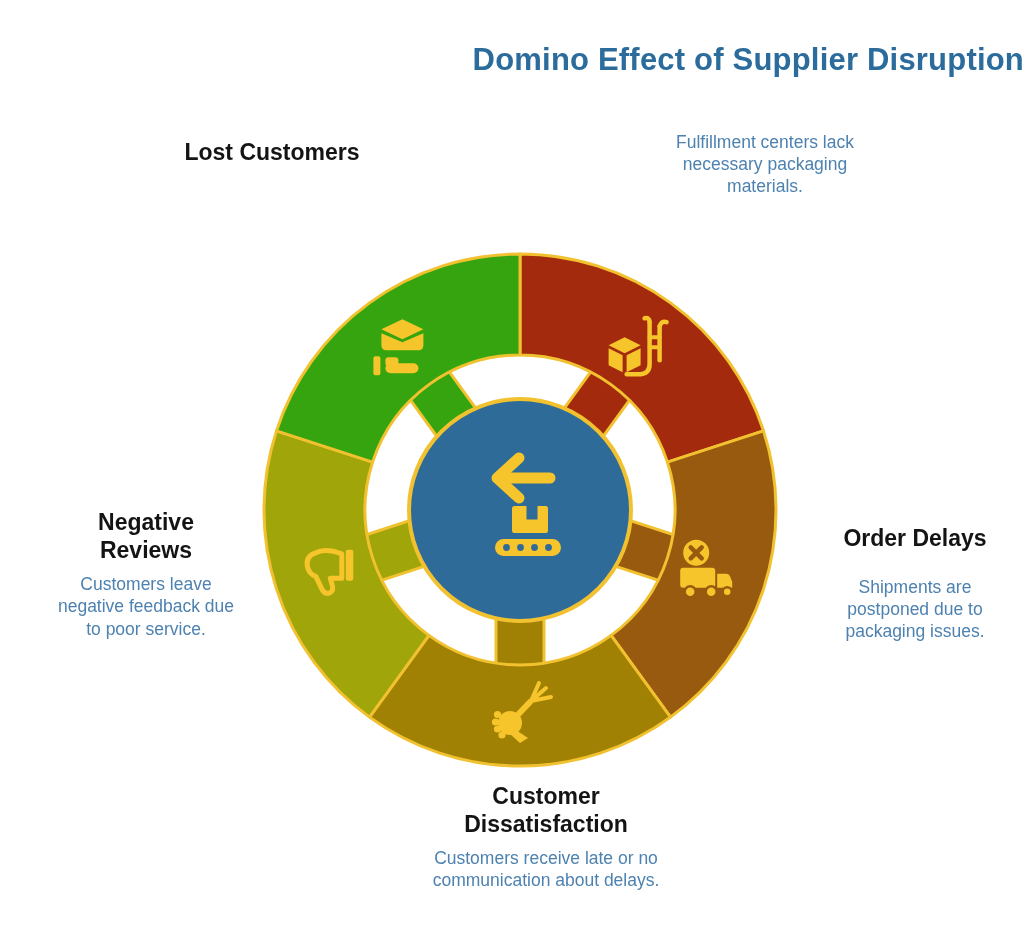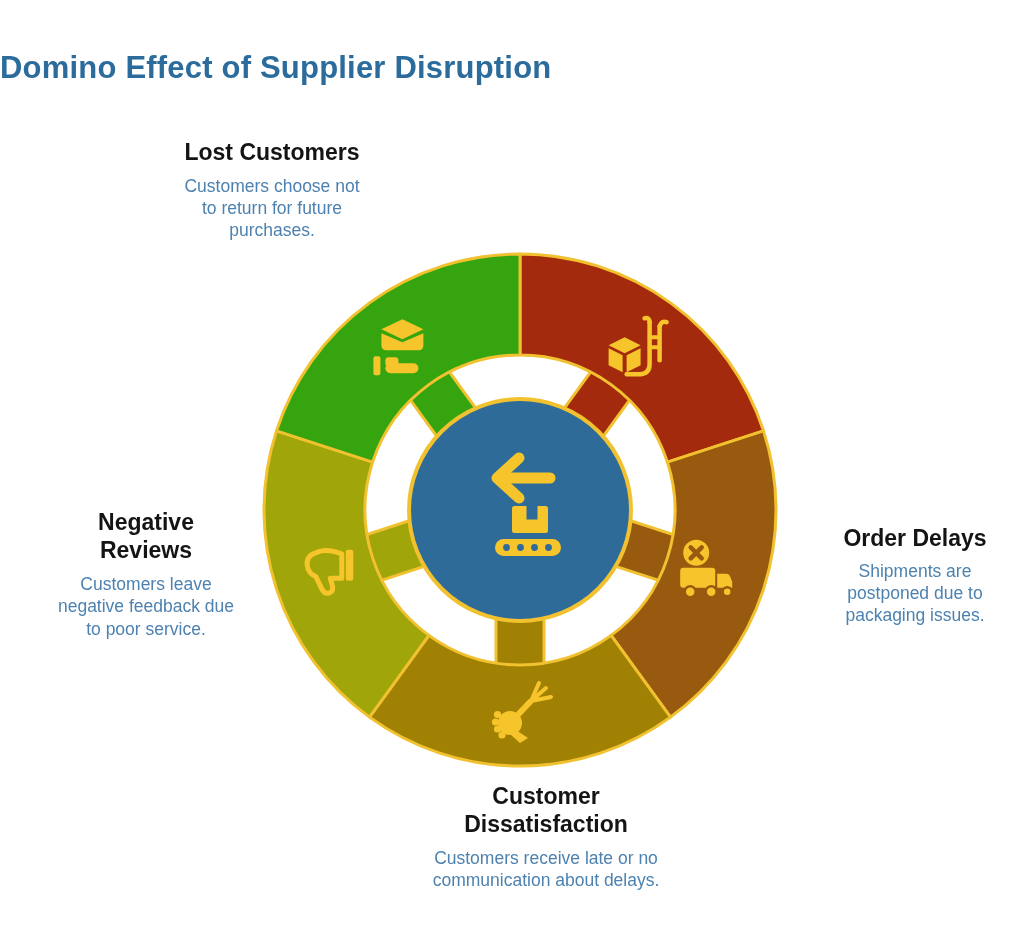--- a/index.html
+++ b/index.html
@@ -1,37 +1,37 @@
 <!DOCTYPE html>
 <html><head>
 <meta charset="utf-8">
 <style>
   html,body{margin:0;padding:0;}
   body{
     width:1024px;height:931px;position:relative;background:#ffffff;
     font-family:"Liberation Sans", sans-serif;overflow:hidden;
   }
   .page-title{
-    position:absolute;top:42px;left:0;width:100%;text-align:left;
-    font-size:31px;font-weight:bold;color:#2B6C9C;letter-spacing:.2px;margin-top:8px;
+    position:absolute;top:42px;left:0;width:100%;text-align:right;
+    font-size:31px;font-weight:bold;color:#2B6C9C;letter-spacing:.2px;
   }
   .label{position:absolute;text-align:center;transform:translateX(-50%);}
   .label h2{
     margin:0 auto;font-size:23px;font-weight:bold;color:#141414;line-height:1.22;
   }
   .label p{
     margin:9px auto 0;font-size:17.5px;color:#4D82B0;line-height:1.27;
   }
   #label-lost-customers{left:272px;top:138px;width:280px}
   #label-lost-customers p{max-width:185px}
   #label-packaging-shortage{left:765px;top:122px;width:280px}
   #label-packaging-shortage h2{max-width:175px}
   #label-packaging-shortage p{max-width:190px}
   #label-order-delays{left:915px;top:524px;width:230px}
-  #label-order-delays p{margin-top:8px;max-width:172px}
+  #label-order-delays p{margin-top:24px;max-width:172px}
   #label-negative-reviews{left:146px;top:508px;width:240px}
   #label-negative-reviews h2{max-width:135px}
   #label-negative-reviews p{max-width:185px}
   #label-customer-dissatisfaction{left:546px;top:782px;width:340px}
   #label-customer-dissatisfaction h2{max-width:260px}
   #label-customer-dissatisfaction p{max-width:305px}
   #wheel{position:absolute;left:250px;top:240px;}
 </style>
 </head>
 <body>
@@ -114,24 +114,24 @@
       <circle cx="46.5" cy="103.5" r="3.4"></circle>
       <circle cx="60.5" cy="103.5" r="3.4"></circle>
       <circle cx="74.5" cy="103.5" r="3.4"></circle>
       <circle cx="88.5" cy="103.5" r="3.4"></circle>
     </g>
   </g>
 </svg>
 
 <div class="label" id="label-lost-customers">
   <h2>Lost Customers</h2>
-  <p>Customers choose not to return for future purchases.</p>
 </div>
 
 <div class="label" id="label-packaging-shortage">
+  <p>Fulfillment centers lack necessary packaging materials.</p>
 </div>
 
 <div class="label" id="label-order-delays">
   <h2>Order Delays</h2>
   <p>Shipments are postponed due to packaging issues.</p>
 </div>
 
 <div class="label" id="label-negative-reviews">
   <h2>Negative Reviews</h2>
   <p>Customers leave negative feedback due to poor service.</p>

